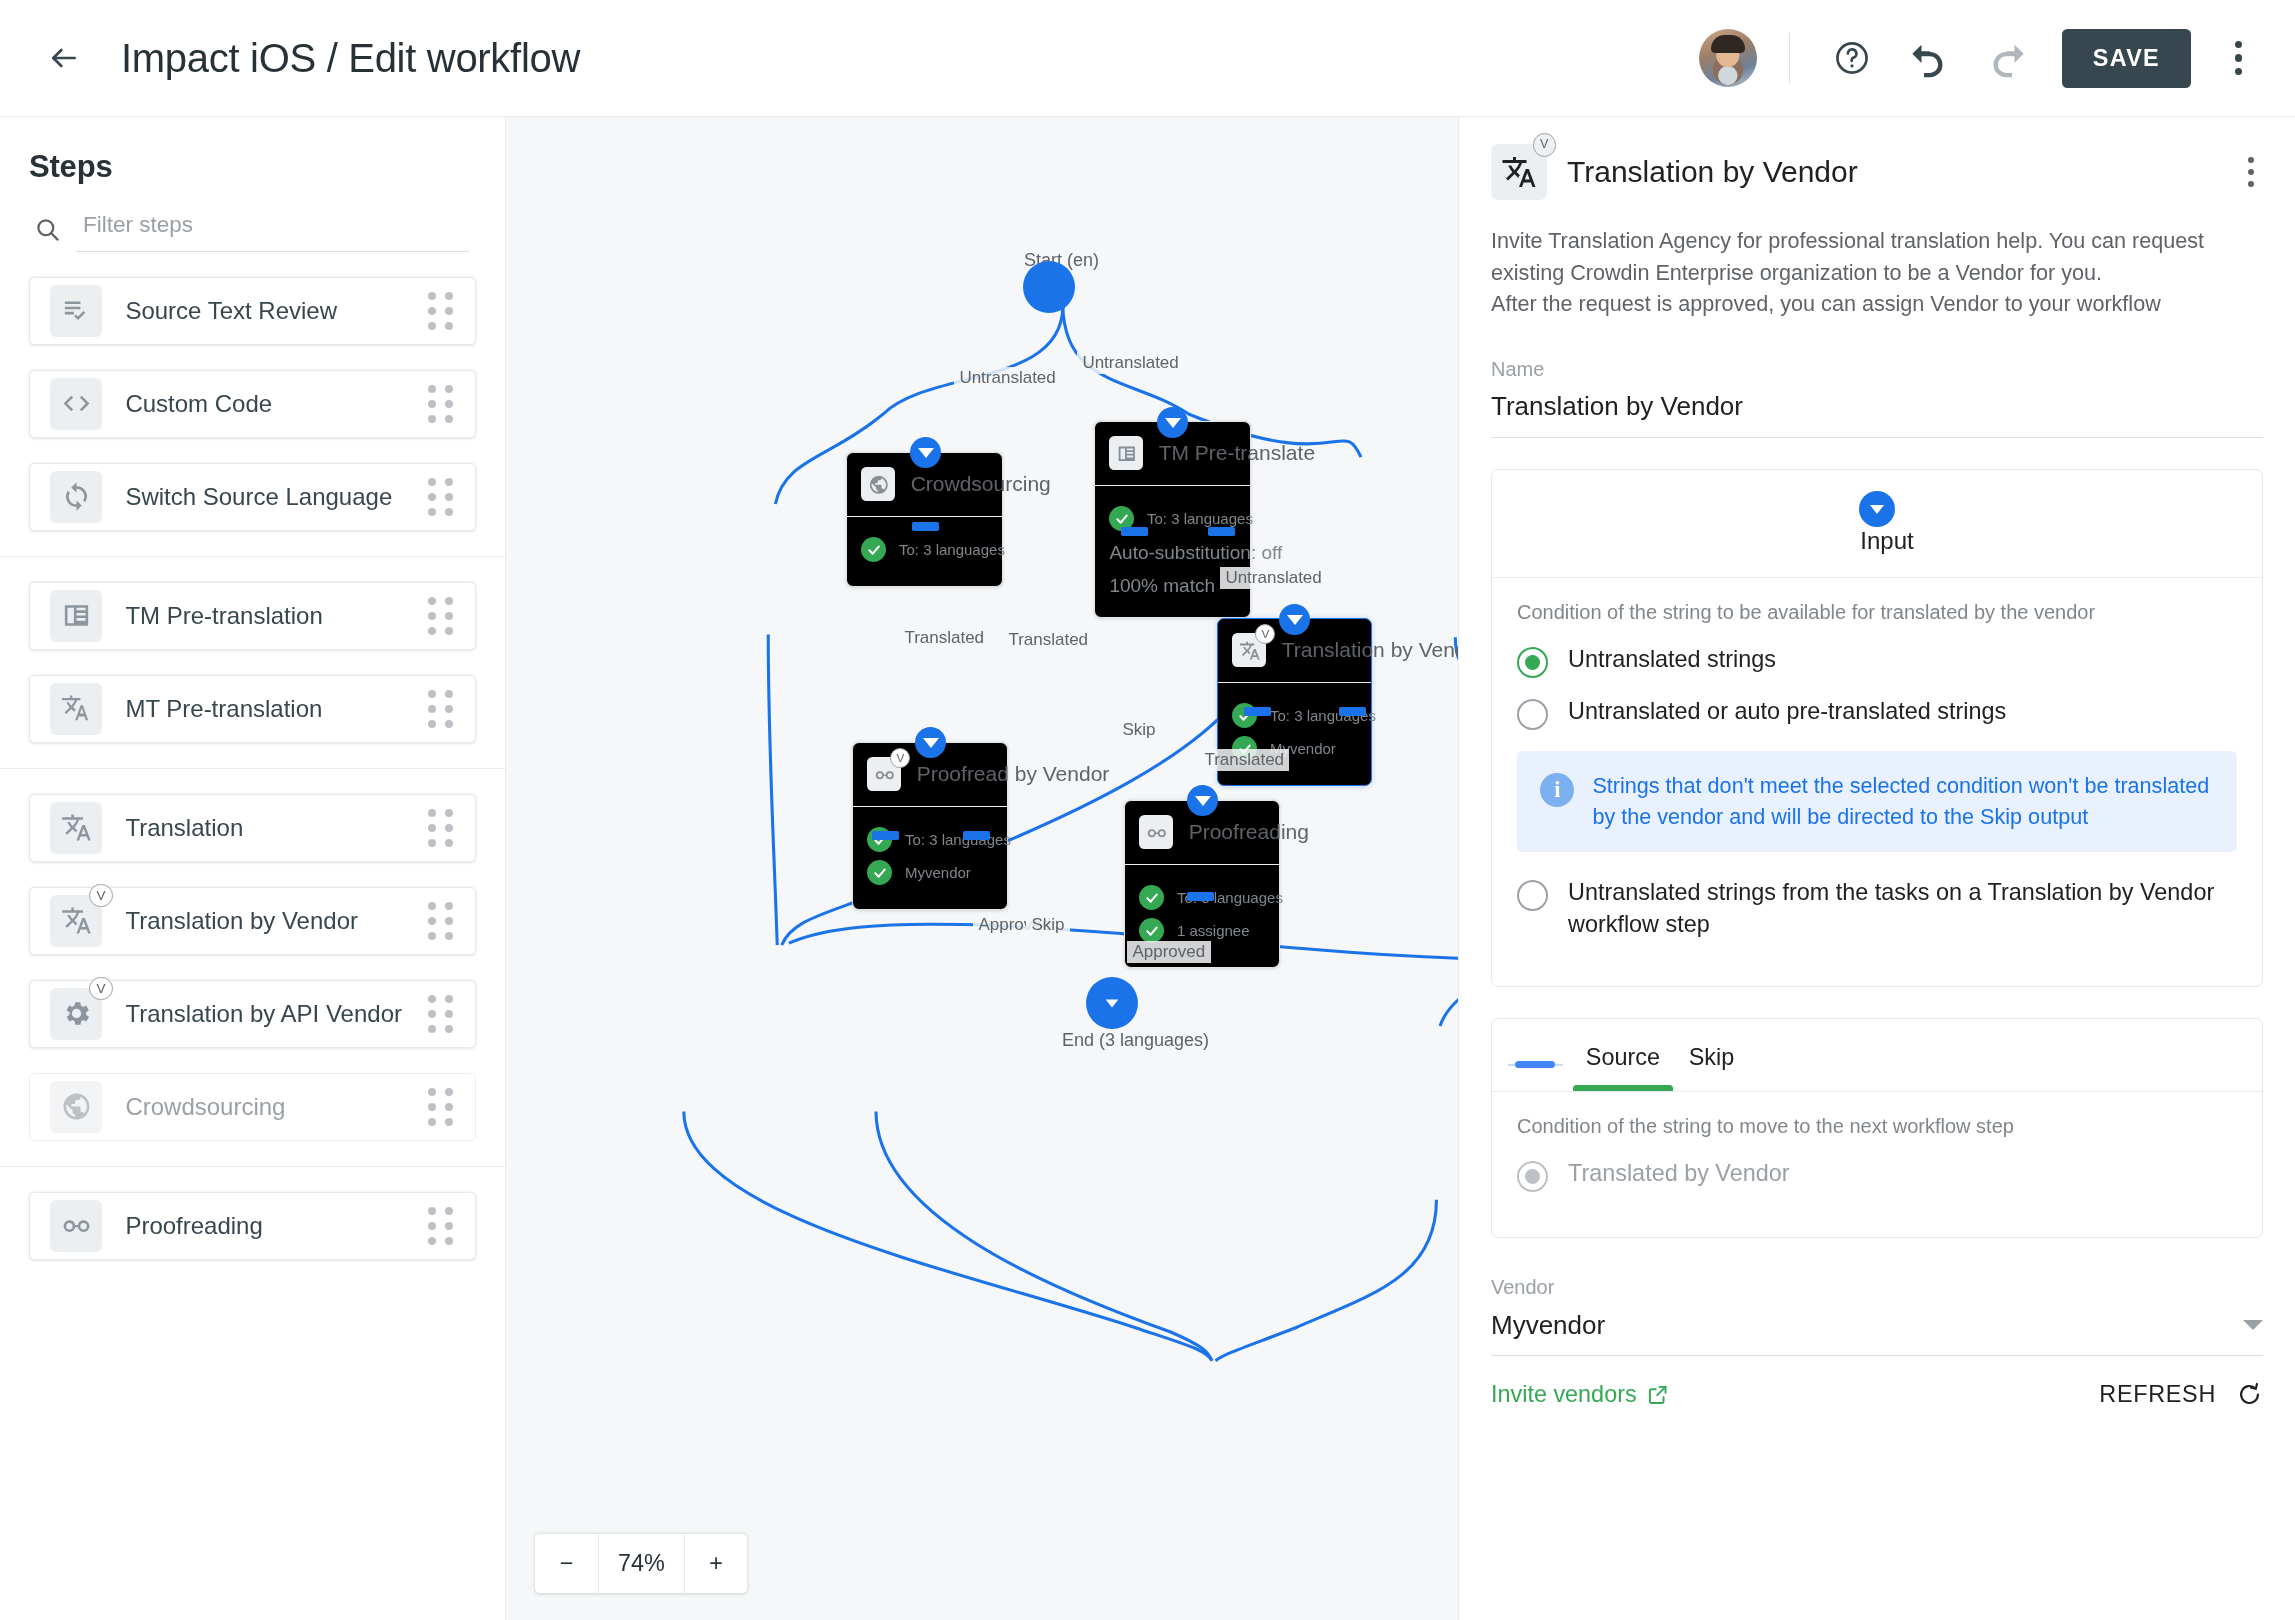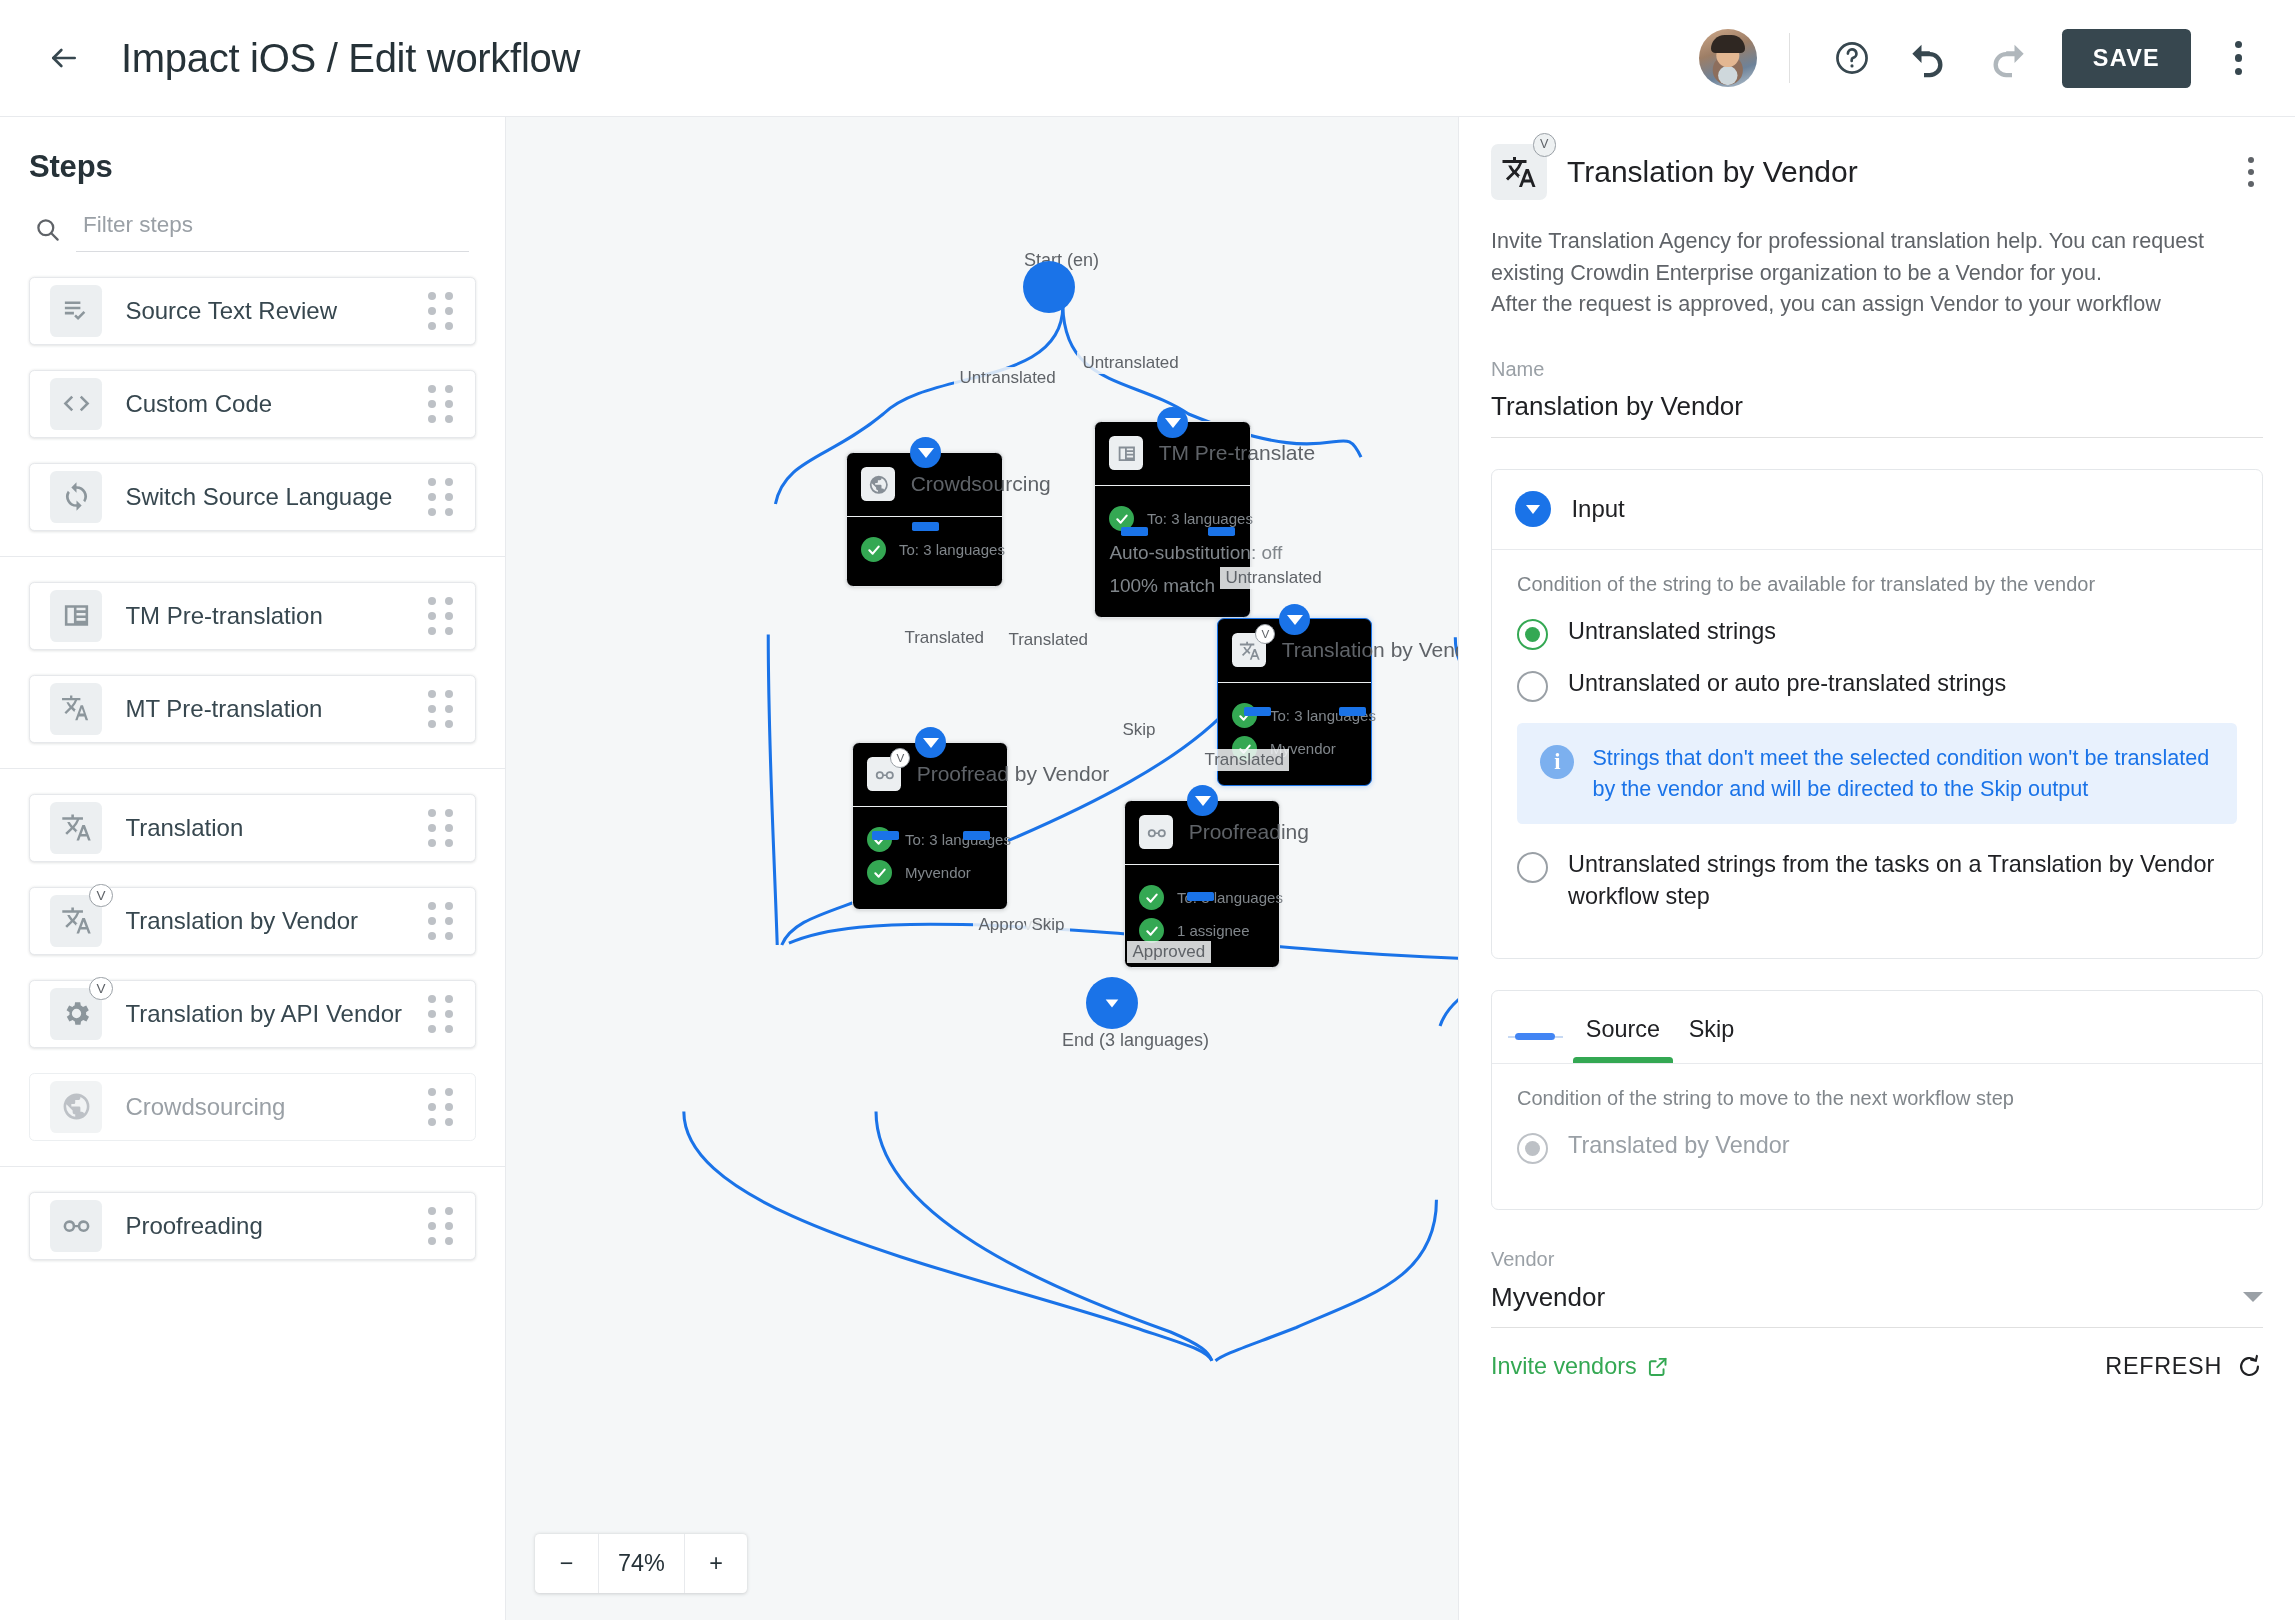--- a/index.html
+++ b/index.html
@@ -179,21 +179,21 @@
   .rp-title { font-size: 30px; color: #202124; margin-left: 20px; font-weight: 400; }
   .rp-kebab { margin-left: auto; display:flex; flex-direction:column; gap:5.4px; align-items:center; cursor:pointer; padding: 9px; }
   .rp-kebab i { width:6.3px; height:6.3px; border-radius:50%; background:#5f6368; display:block; }
   .rp-desc { font-size: 21.6px; line-height: 1.46; color: #5f6368; margin-top: 25px; }
   .rp-field-label { font-size: 20px; color: #9aa0a6; margin-top: 38px; }
   .rp-field-value { font-size: 26px; color: #202124; padding: 10.8px 0 14.4px 0; border-bottom: 0.9px solid #e0e0e0; }
 
   .card {
     border: 0.9px solid #e4e7ea; border-radius: 7.2px; margin-top: 31px; background:#fff;
   }
-  .card-head { display: flex; align-items: center; padding: 21.6px 23.4px; }
+  .card-head { display: flex; align-items: center; padding: 21.6px 23.4px; flex-direction: column; }
   .blue-dot {
     width: 36px; height: 36px; border-radius: 50%; background:#1a73e8;
     display:flex; align-items:center; justify-content:center; flex-shrink:0; position:relative;
   }
   .blue-dot::after { content:''; border-left:7.2px solid transparent; border-right:7.2px solid transparent; border-top:9px solid #fff; }
   .blue-dot::before { content:''; position:absolute; left:-8px; right:-8px; top:50%; height:1.8px; background:#c7d9f3; z-index:-1; }
   .card-head-title { font-size: 24px; color:#202124; margin-left: 20px; }
   .card-sep { height:0.9px; background:#e8eaed; }
   .card-body { padding: 23.4px 25px 27px 25px; }
   .cond-text { font-size: 20px; color: #80868b; margin-bottom: 20px; }
@@ -222,21 +222,21 @@
 
   .tabs-row { display:flex; align-items:center; padding: 20px 23.4px 0 23.4px; gap: 0; }
   .tab-line { width: 40px; height: 7.2px; border-radius: 3.6px; background: #4285f4; position:relative; margin-right: 16px; }
   .tab-line::before { content:''; position:absolute; left:-7.2px; top:2.7px; width:7.2px; height:1.8px; background:#c7d9f3; }
   .tab-line::after  { content:''; position:absolute; right:-7.2px; top:2.7px; width:7.2px; height:1.8px; background:#c7d9f3; }
   .tab { font-size: 23.4px; color:#202124; padding: 5.4px 14.4px 20px 14.4px; cursor:pointer; position:relative; }
   .tab.active::after { content:''; position:absolute; left:1.8px; right:1.8px; bottom:0; height:6.3px; border-radius:3.6px 3.6px 0 0; background:#34a853; }
 
   .rp-bottom { display: flex; align-items: center; margin-top: 25px; }
   .invite-link { font-size: 23.4px; color: #34a853; display:flex; align-items:center; gap:9px; cursor:pointer; }
-  .refresh-btn { margin-left:auto; display:flex; align-items:flex-end; gap:14px; font-size:23.4px; color:#202124; letter-spacing:0.7px; font-weight:400; cursor:pointer; }
+  .refresh-btn { margin-left:auto; display:flex; align-items:flex-end; gap:20px; font-size:23.4px; color:#202124; letter-spacing:0.7px; font-weight:400; cursor:pointer; }
 
   .select-row { display:flex; align-items:center; border-bottom: 0.9px solid #e0e0e0; padding: 10.8px 0 14.4px 0; cursor:pointer; }
   .select-row .val { font-size: 26px; color:#202124; }
   .caret { margin-left:auto; width:0; height:0; border-left:10px solid transparent; border-right:10px solid transparent; border-top:10.8px solid #9aa0a6; }
 </style>
 </head>
 <body>
 
 <div id="app">
 

